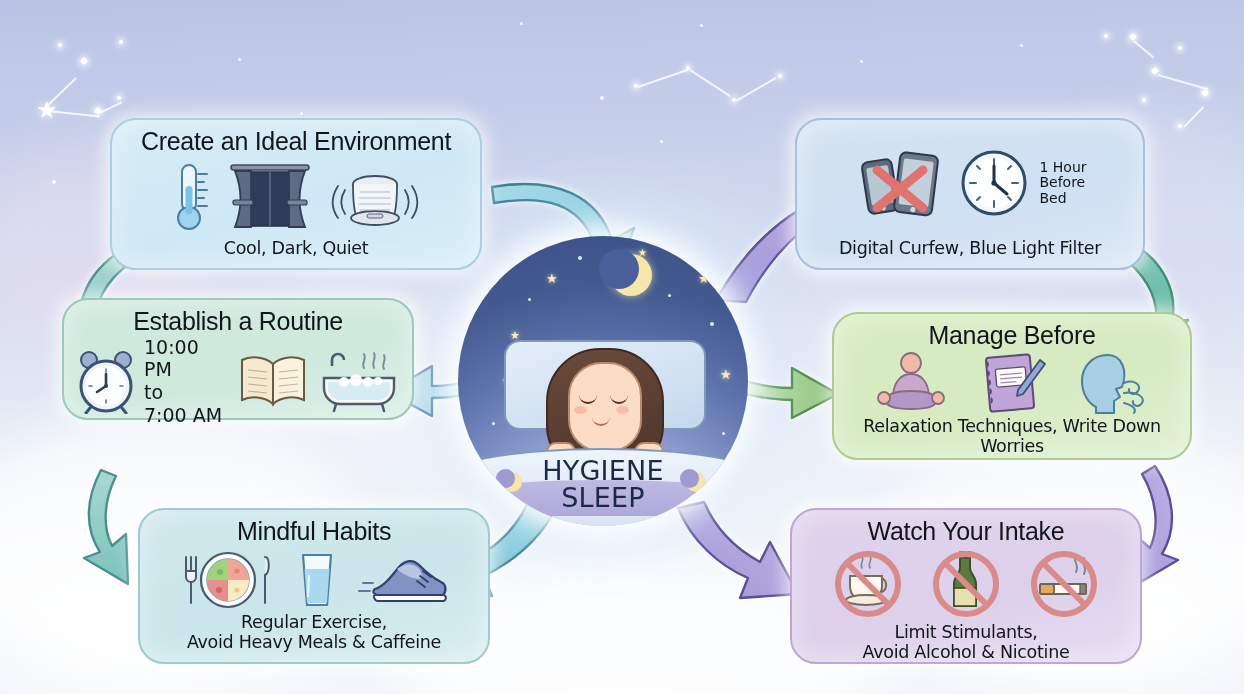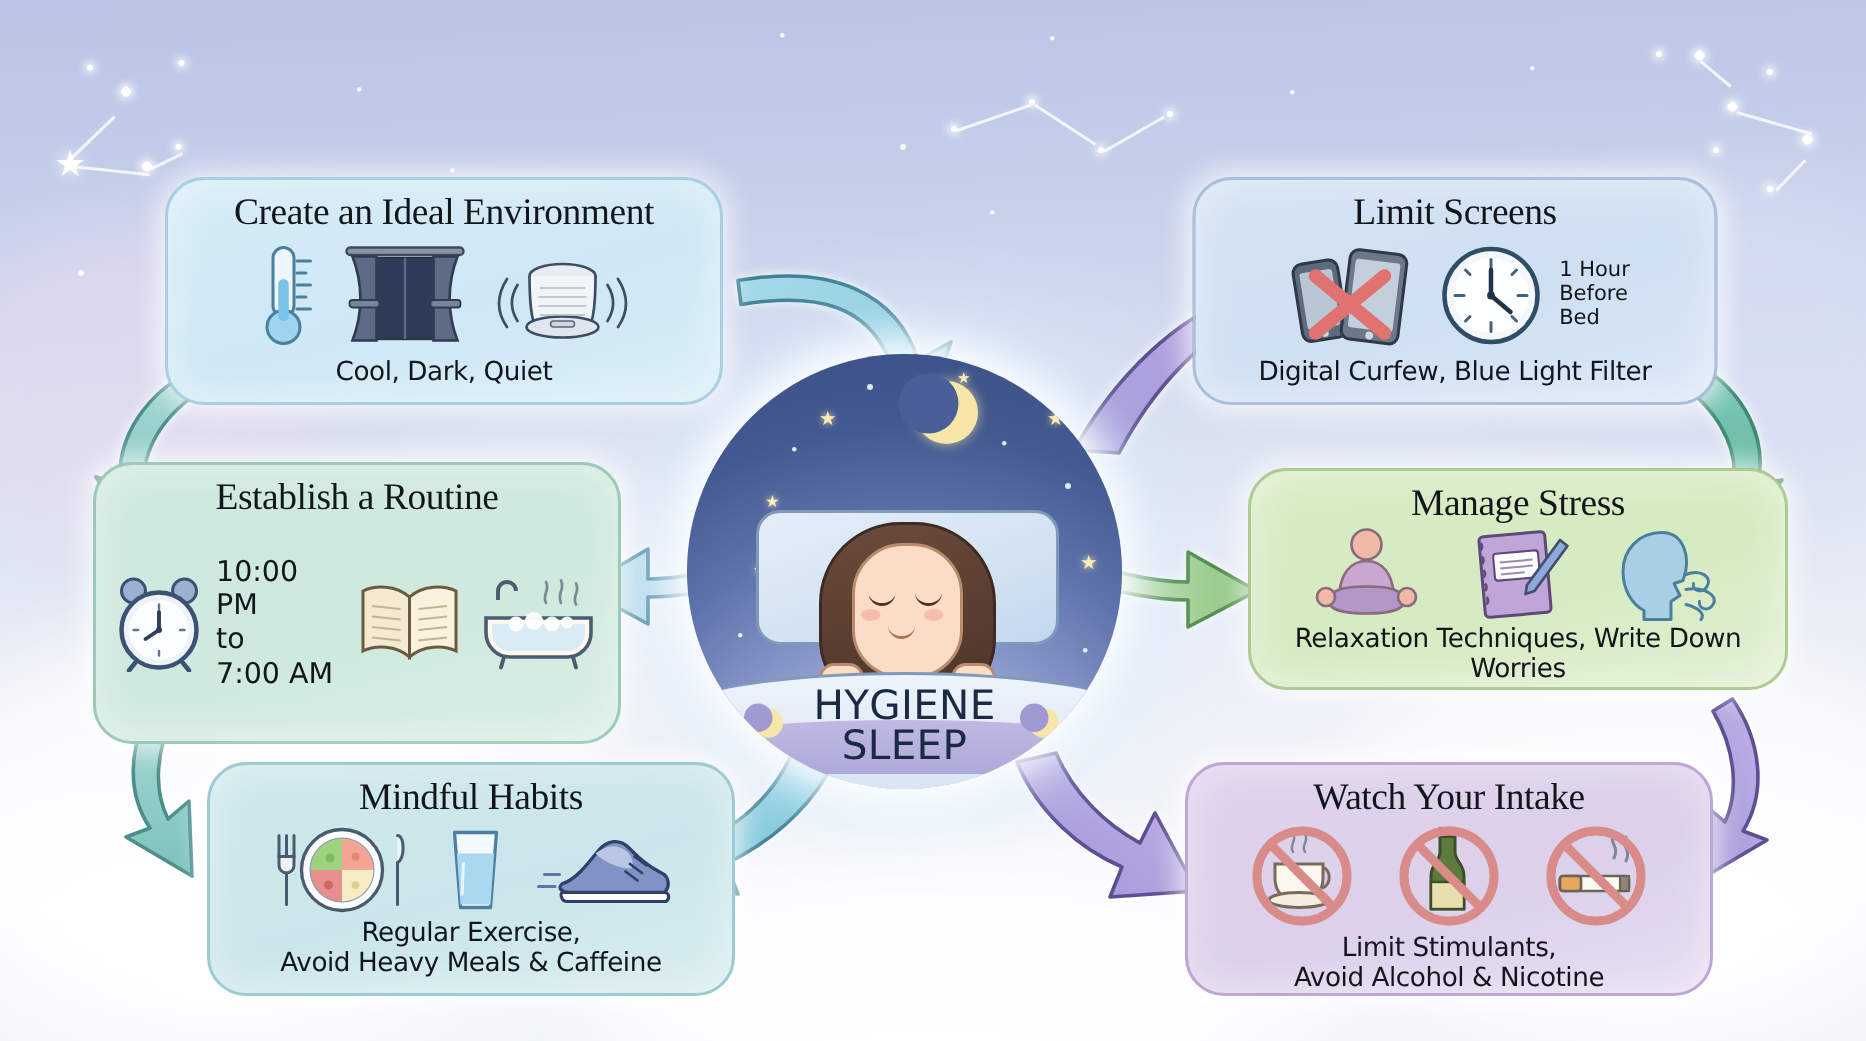--- a/index.html
+++ b/index.html
@@ -44,38 +44,38 @@
   .card{
     position:absolute;box-sizing:border-box;
     border-radius:26px;
     border:2.5px solid rgba(150,175,205,.55);
     box-shadow:0 0 18px 4px rgba(255,255,255,0.75), inset 0 0 30px rgba(255,255,255,0.45);
     display:flex;flex-direction:column;align-items:center;
     padding:8px 10px 9px;
   }
   .card h3{
     margin:0;font-size:25px;font-weight:400;color:#12161c;
-    font-family:Liberation Serif, serif;
+    font-family:Liberation Sans, sans-serif;
     letter-spacing:-.3px;line-height:1.1;white-space:nowrap;
   }
   .icons{flex:1;display:flex;align-items:center;justify-content:center;gap:14px;width:100%;}
   .cap{
     font-size:17.5px;color:#12161c;text-align:center;line-height:1.18;
     font-family:"DejaVu Sans", sans-serif;letter-spacing:-.3px;white-space:pre-line;
   }
   .sidetext{
     font-size:14px;line-height:1.12;color:#12161c;text-align:left;
     font-family:"DejaVu Sans", sans-serif;white-space:pre-line;
   }
 
   #card-env   {left:110px; top:118px; width:372px;height:152px;
     background:linear-gradient(165deg,#d6ecf6 0%,#cfe8f5 55%,#d9eef7 100%);border-color:#a8cfe2;}
   #card-screens{left:795px;top:118px; width:350px;height:152px;
     background:linear-gradient(165deg,#d4e3f3 0%,#cfe0f2 55%,#dbe8f7 100%);border-color:#a9bfdd;}
-  #card-routine{left:62px;  top:308px; width:352px;height:188px;
+  #card-routine{left:62px;  top:298px; width:352px;height:122px;
     background:linear-gradient(165deg,#cfe9df 0%,#cfe9dd 55%,#d9eee5 100%);border-color:#9cc9b8;}
   #card-stress {left:832px; top:312px; width:360px;height:148px;
     background:linear-gradient(165deg,#d8ecc4 0%,#d6ebc2 55%,#e0f0d2 100%);border-color:#aecb93;}
   #card-habits {left:138px; top:508px; width:352px;height:156px;
     background:linear-gradient(165deg,#cfe8ec 0%,#cbe6ea 55%,#d8edf0 100%);border-color:#9ecbd3;}
   #card-intake {left:790px; top:508px; width:352px;height:156px;
     background:linear-gradient(165deg,#dfd2ec 0%,#dcd0ea 55%,#e6ddf2 100%);border-color:#bfa6d6;}
 
   
   #center{
@@ -345,21 +345,20 @@
             <path d="M11,26 C4,37 4,48 11,58"></path>
           <path d="M78,30 C83,38 83,46 78,54"></path>
             <path d="M85,26 C92,37 92,48 85,58"></path>
         </g>
       </svg>
     </div>
     <div class="cap">Cool, Dark, Quiet</div>
   </div>
 
   <div class="card" id="card-screens">
-    <h3>Limit Screens</h3>
     <div class="icons" style="gap:10px;">
       <svg class="ic" width="96" height="74" viewBox="0 0 96 74">
         <g transform="rotate(-9 30 40)">
           <rect x="12" y="14" width="30" height="52" rx="6" fill="#5d6b7e" stroke="#2e3846" stroke-width="2"></rect>
           <rect x="16" y="20" width="22" height="38" rx="2" fill="#b9c6d4"></rect>
           <circle cx="27" cy="62" r="2.4" fill="#cfd8e2"></circle>
         </g>
         <g transform="rotate(7 64 38)">
           <rect x="44" y="8" width="38" height="60" rx="6" fill="#6a7889" stroke="#2e3846" stroke-width="2"></rect>
           <rect x="48" y="14" width="30" height="46" rx="2" fill="#c3cfdb"></rect>
@@ -444,21 +443,21 @@
         <circle cx="40" cy="32" r="6" fill="#fff" opacity=".95"></circle>
         <circle cx="52" cy="34" r="5" fill="#fff" opacity=".95"></circle>
         <circle cx="62" cy="33" r="4" fill="#fff" opacity=".95"></circle>
         <line x1="20" y1="56" x2="18" y2="63" stroke="#4c5c70" stroke-width="2.6" stroke-linecap="round"></line>
         <line x1="66" y1="56" x2="68" y2="63" stroke="#4c5c70" stroke-width="2.6" stroke-linecap="round"></line>
       </svg>
     </div>
   </div>
 
   <div class="card" id="card-stress">
-    <h3>Manage Stress</h3>
+    <h3>Manage Before</h3>
     <div class="icons" style="gap:26px;">
       <svg class="ic" width="78" height="64" viewBox="0 0 78 64">
         <circle cx="39" cy="12" r="10" fill="#f0b9a8" stroke="#8b6a7e" stroke-width="1.8"></circle>
         <path d="M39,23 C28,23 22,32 21,44 h36 C56,32 50,23 39,23 z" fill="#c9a8cf" stroke="#8b6a7e" stroke-width="1.8"></path>
         <path d="M14,50 C14,42 24,40 39,40 C54,40 64,42 64,50 C64,56 52,58 39,58 C26,58 14,56 14,50 z" fill="#b397c9" stroke="#8b6a7e" stroke-width="1.8"></path>
         <circle cx="12" cy="47" r="6" fill="#f0b9a8" stroke="#8b6a7e" stroke-width="1.8"></circle>
         <circle cx="66" cy="47" r="6" fill="#f0b9a8" stroke="#8b6a7e" stroke-width="1.8"></circle>
       </svg>
       <svg class="ic" width="72" height="66" viewBox="0 0 72 66">
         <rect x="12" y="6" width="44" height="54" rx="3" transform="rotate(-5 34 33)" fill="#c0a5d8" stroke="#5e4a77" stroke-width="2"></rect>

